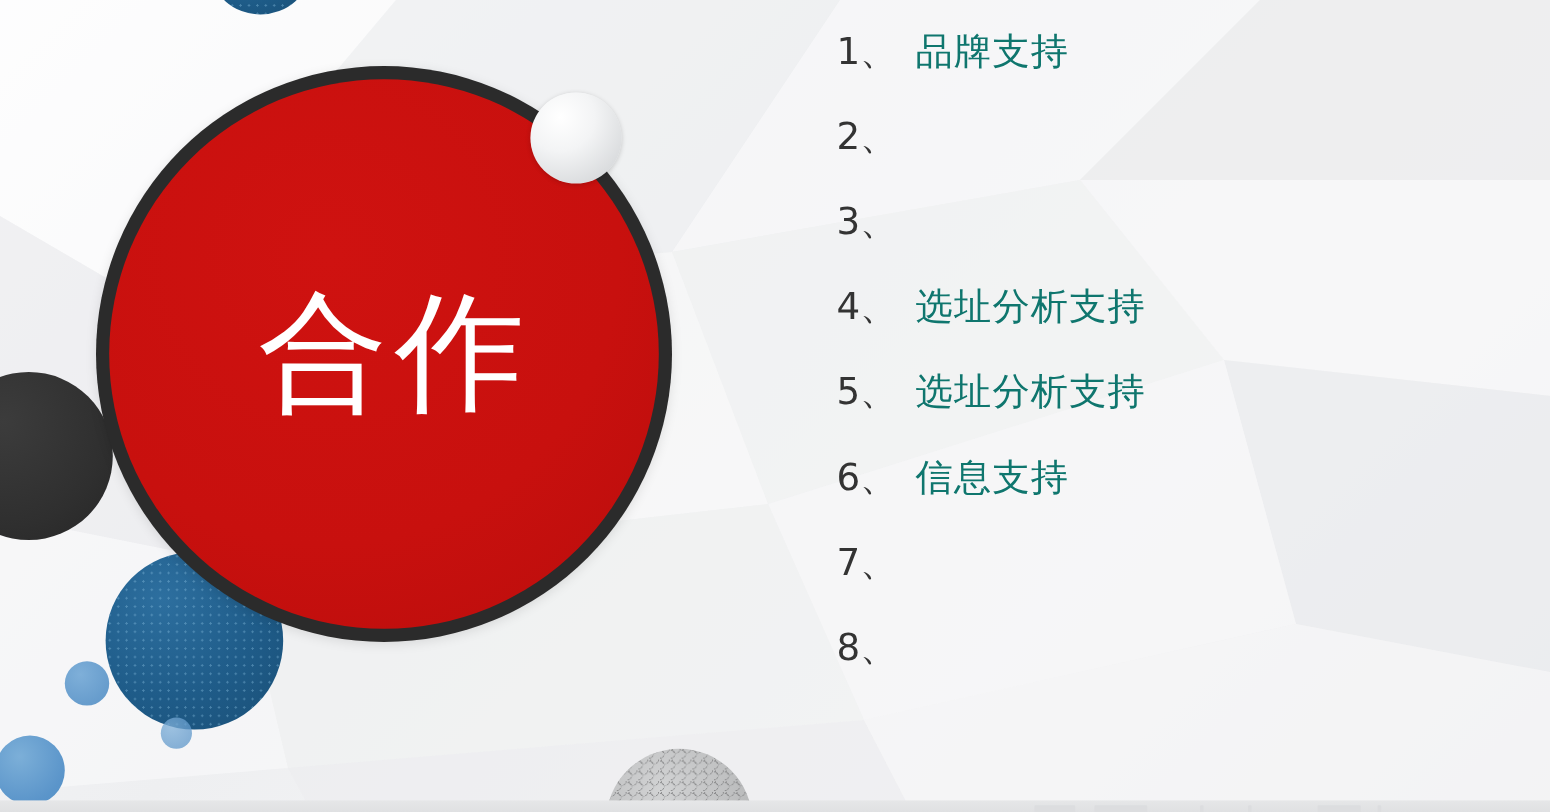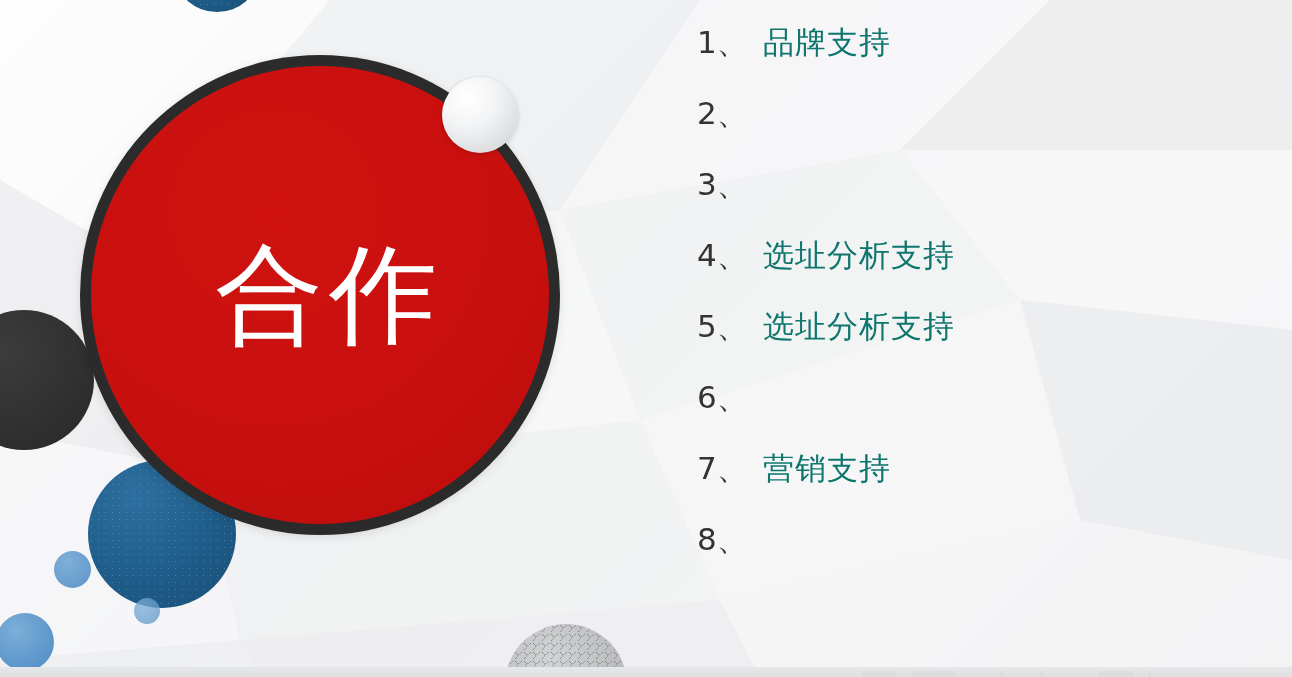--- a/index.html
+++ b/index.html
@@ -197,24 +197,24 @@
     <div class="list-item">
       <span class="item-num">4、</span>
       <span class="item-label">选址分析支持</span>
     </div>
     <div class="list-item">
       <span class="item-num">5、</span>
       <span class="item-label">选址分析支持</span>
     </div>
     <div class="list-item">
       <span class="item-num">6、</span>
+      <span class="item-label">信息支持</span>
     </div>
     <div class="list-item">
       <span class="item-num">7、</span>
-      <span class="item-label">营销支持</span>
     </div>
     <div class="list-item">
       <span class="item-num">8、</span>
     </div>
   </div>
 
   <div class="bg-bottom-strip"></div>
   <div class="bg-bottom-chrome">
     <div class="chrome-chip" style="left:862px;width:34px;"></div>
     <div class="chrome-chip" style="left:912px;width:44px;"></div>

